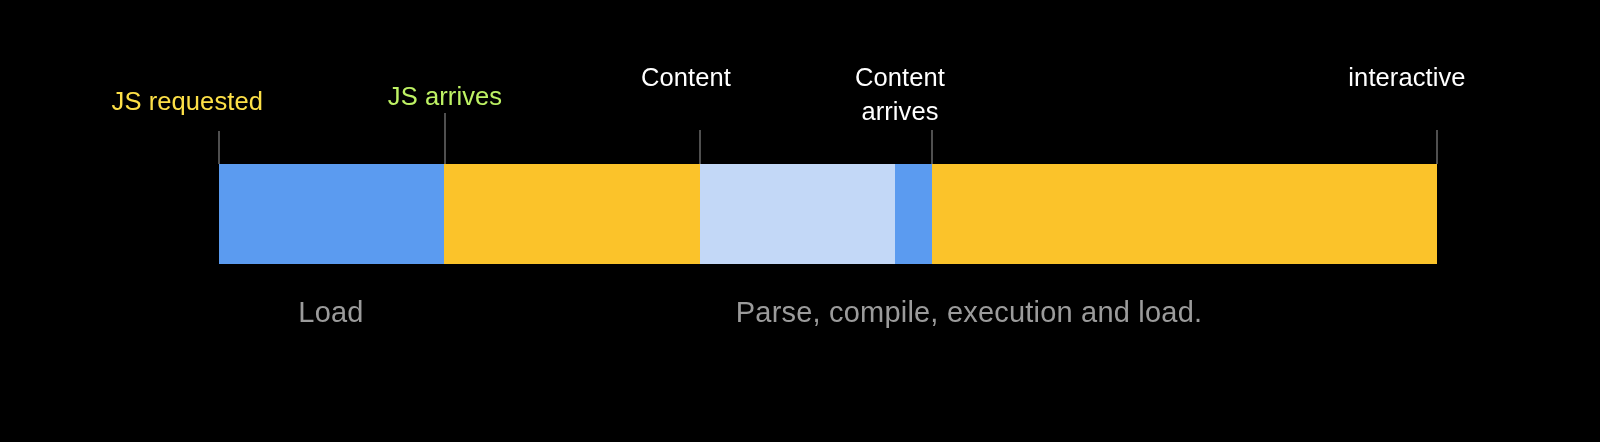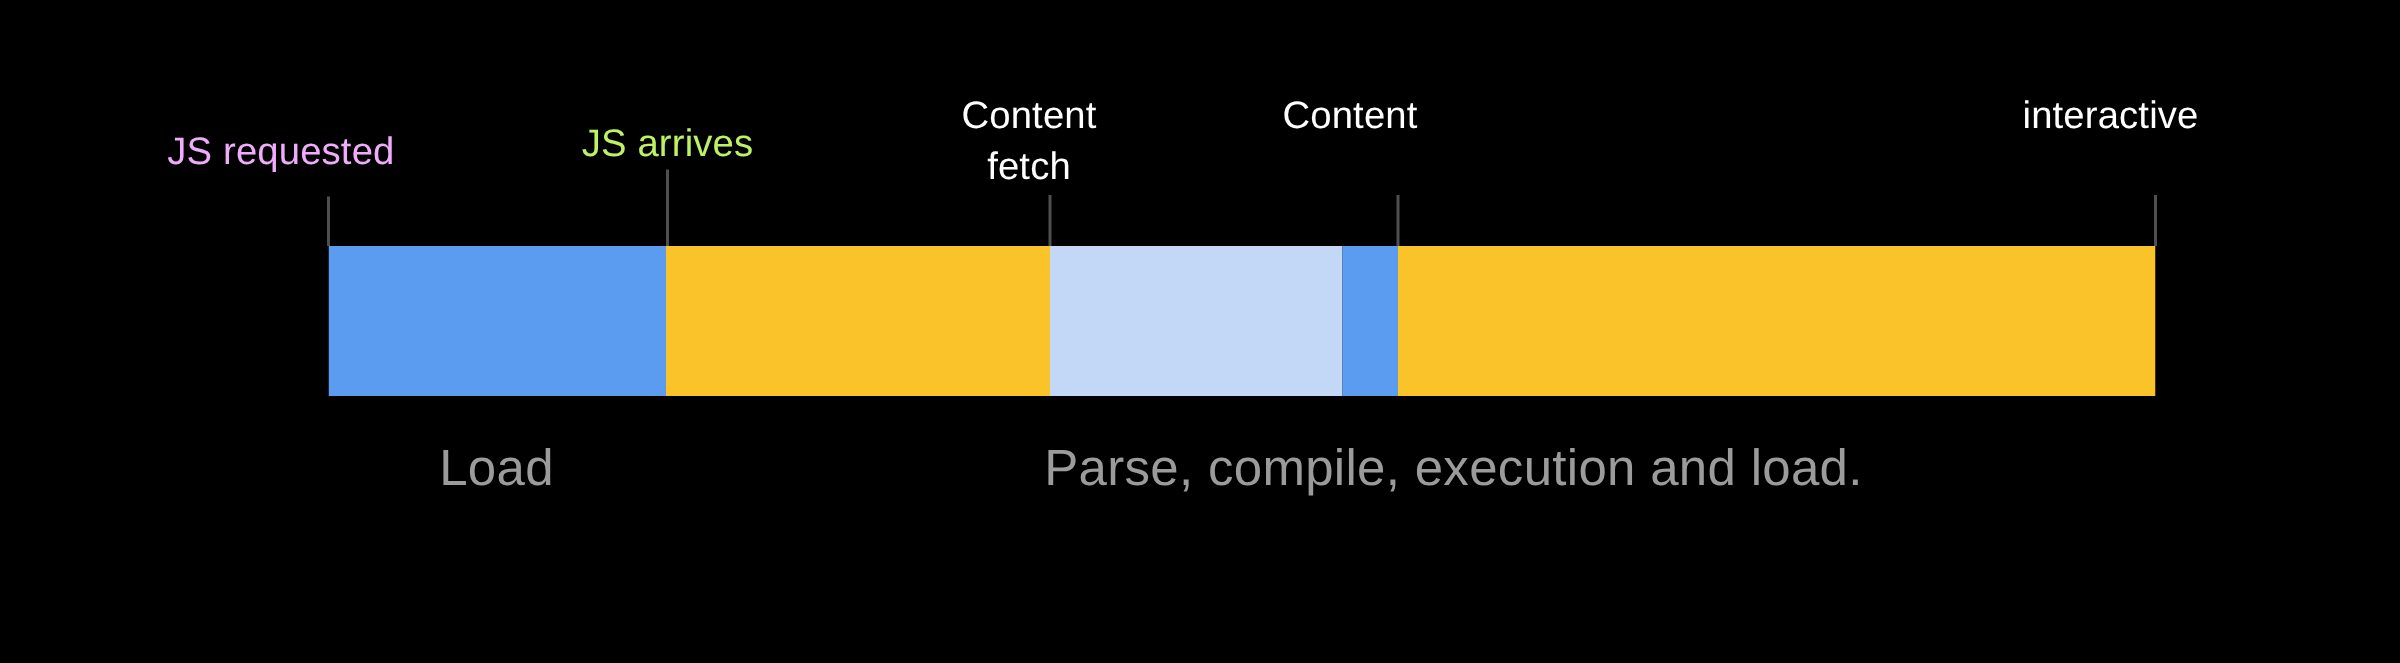--- a/index.html
+++ b/index.html
@@ -60,21 +60,21 @@
     transform: translateX(-100%);
   }
   .marker-label-line {
     display: block;
   }
 
   
   .caption {
     position: absolute;
     color: #9b9b9b;
-    font-size: 34px;
+    font-size: 29px;
     line-height: 40px;
     white-space: pre;
     transform: translateX(-50%);
     letter-spacing: 0.2px;
   }
 </style>
 </head>
 <body>
 
 <div id="stage">
@@ -83,33 +83,33 @@
       <div class="bar-segment" title="Load" style="width: 225px; background: rgb(91, 155, 240);"></div>
       <div class="bar-segment" title="Parse and compile" style="width: 256px; background: rgb(251, 195, 42);"></div>
       <div class="bar-segment" title="Content fetch wait" style="width: 195px; background: rgb(195, 216, 247);"></div>
       <div class="bar-segment" title="Content load" style="width: 37px; background: rgb(91, 155, 240);"></div>
       <div class="bar-segment" title="Execution and load" style="width: 505px; background: rgb(251, 195, 42);"></div>
     </div>
 
   <div id="markers-layer">
       <div class="marker" style="left: 219px;">
         <div class="marker-tick" style="top: 131px; height: 33px; background: rgb(79, 79, 79);"></div>
-        <div class="marker-label align-right" style="top: 84px; left: 44px; color: #f0abfc;"><span class="marker-label-line">JS requested</span></div>
+        <div class="marker-label align-right" style="top: 84px; left: 44px; color: #fde047;"><span class="marker-label-line">JS requested</span></div>
       </div>
       <div class="marker" style="left: 445px;">
         <div class="marker-tick" style="top: 113px; height: 51px; background: rgb(79, 79, 79);"></div>
         <div class="marker-label align-center" style="top: 79px; left: 0px; color: #bef264;"><span class="marker-label-line">JS arrives</span></div>
       </div>
       <div class="marker" style="left: 700px;">
         <div class="marker-tick" style="top: 130px; height: 34px; background: rgb(79, 79, 79);"></div>
-        <div class="marker-label align-center" style="top: 60px; left: -14px; color: rgb(255, 255, 255);"><span class="marker-label-line">Content</span><span class="marker-label-line">fetch</span></div>
+        <div class="marker-label align-center" style="top: 60px; left: -14px; color: rgb(255, 255, 255);"><span class="marker-label-line">Content</span></div>
       </div>
       <div class="marker" style="left: 932px;">
         <div class="marker-tick" style="top: 130px; height: 34px; background: rgb(79, 79, 79);"></div>
-        <div class="marker-label align-center" style="top: 60px; left: -32px; color: rgb(255, 255, 255);"><span class="marker-label-line">Content</span></div>
+        <div class="marker-label align-center" style="top: 60px; left: -32px; color: rgb(255, 255, 255);"><span class="marker-label-line">Content</span><span class="marker-label-line">arrives</span></div>
       </div>
       <div class="marker" style="left: 1437px;">
         <div class="marker-tick" style="top: 130px; height: 34px; background: rgb(79, 79, 79);"></div>
         <div class="marker-label align-center" style="top: 60px; left: -30px; color: rgb(255, 255, 255);"><span class="marker-label-line">interactive</span></div>
       </div>
     </div>
 
   <div id="captions-layer">
       <div class="caption" style="left: 331px; top: 292px; color: rgb(155, 155, 155);">Load</div>
       <div class="caption" style="left: 969px; top: 292px; color: rgb(155, 155, 155); text-align: center;">Parse, compile, execution and load.</div>

